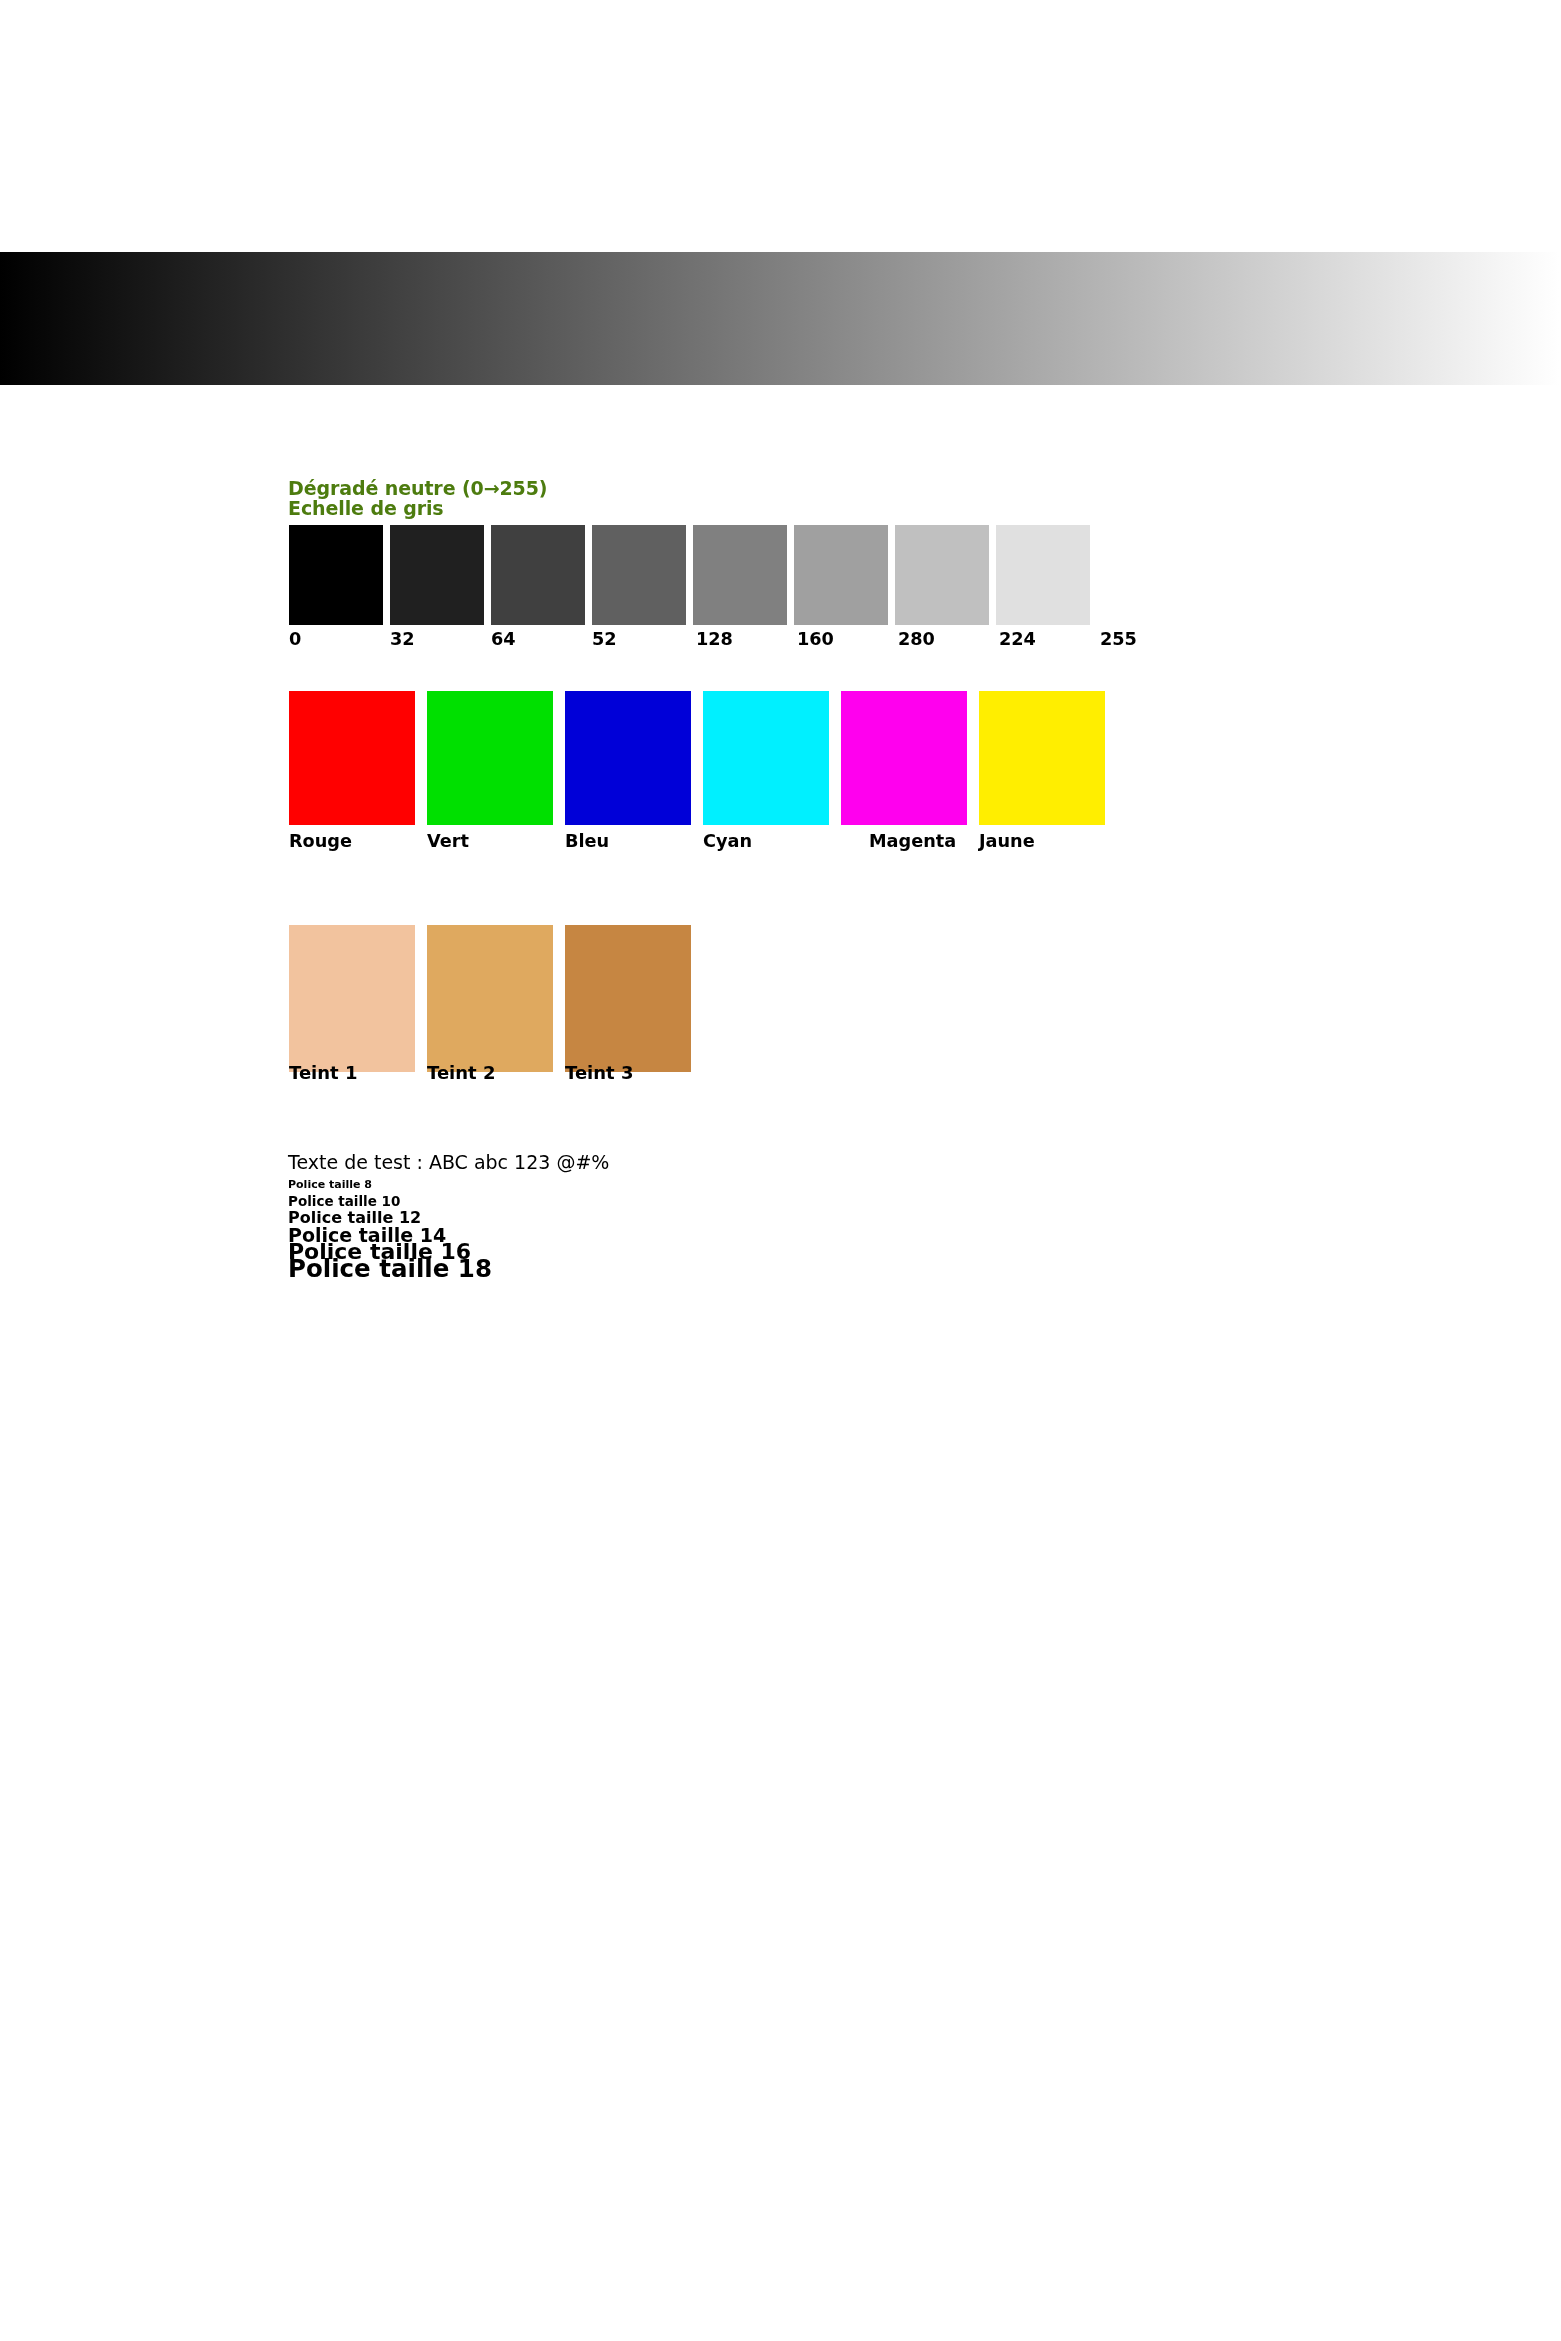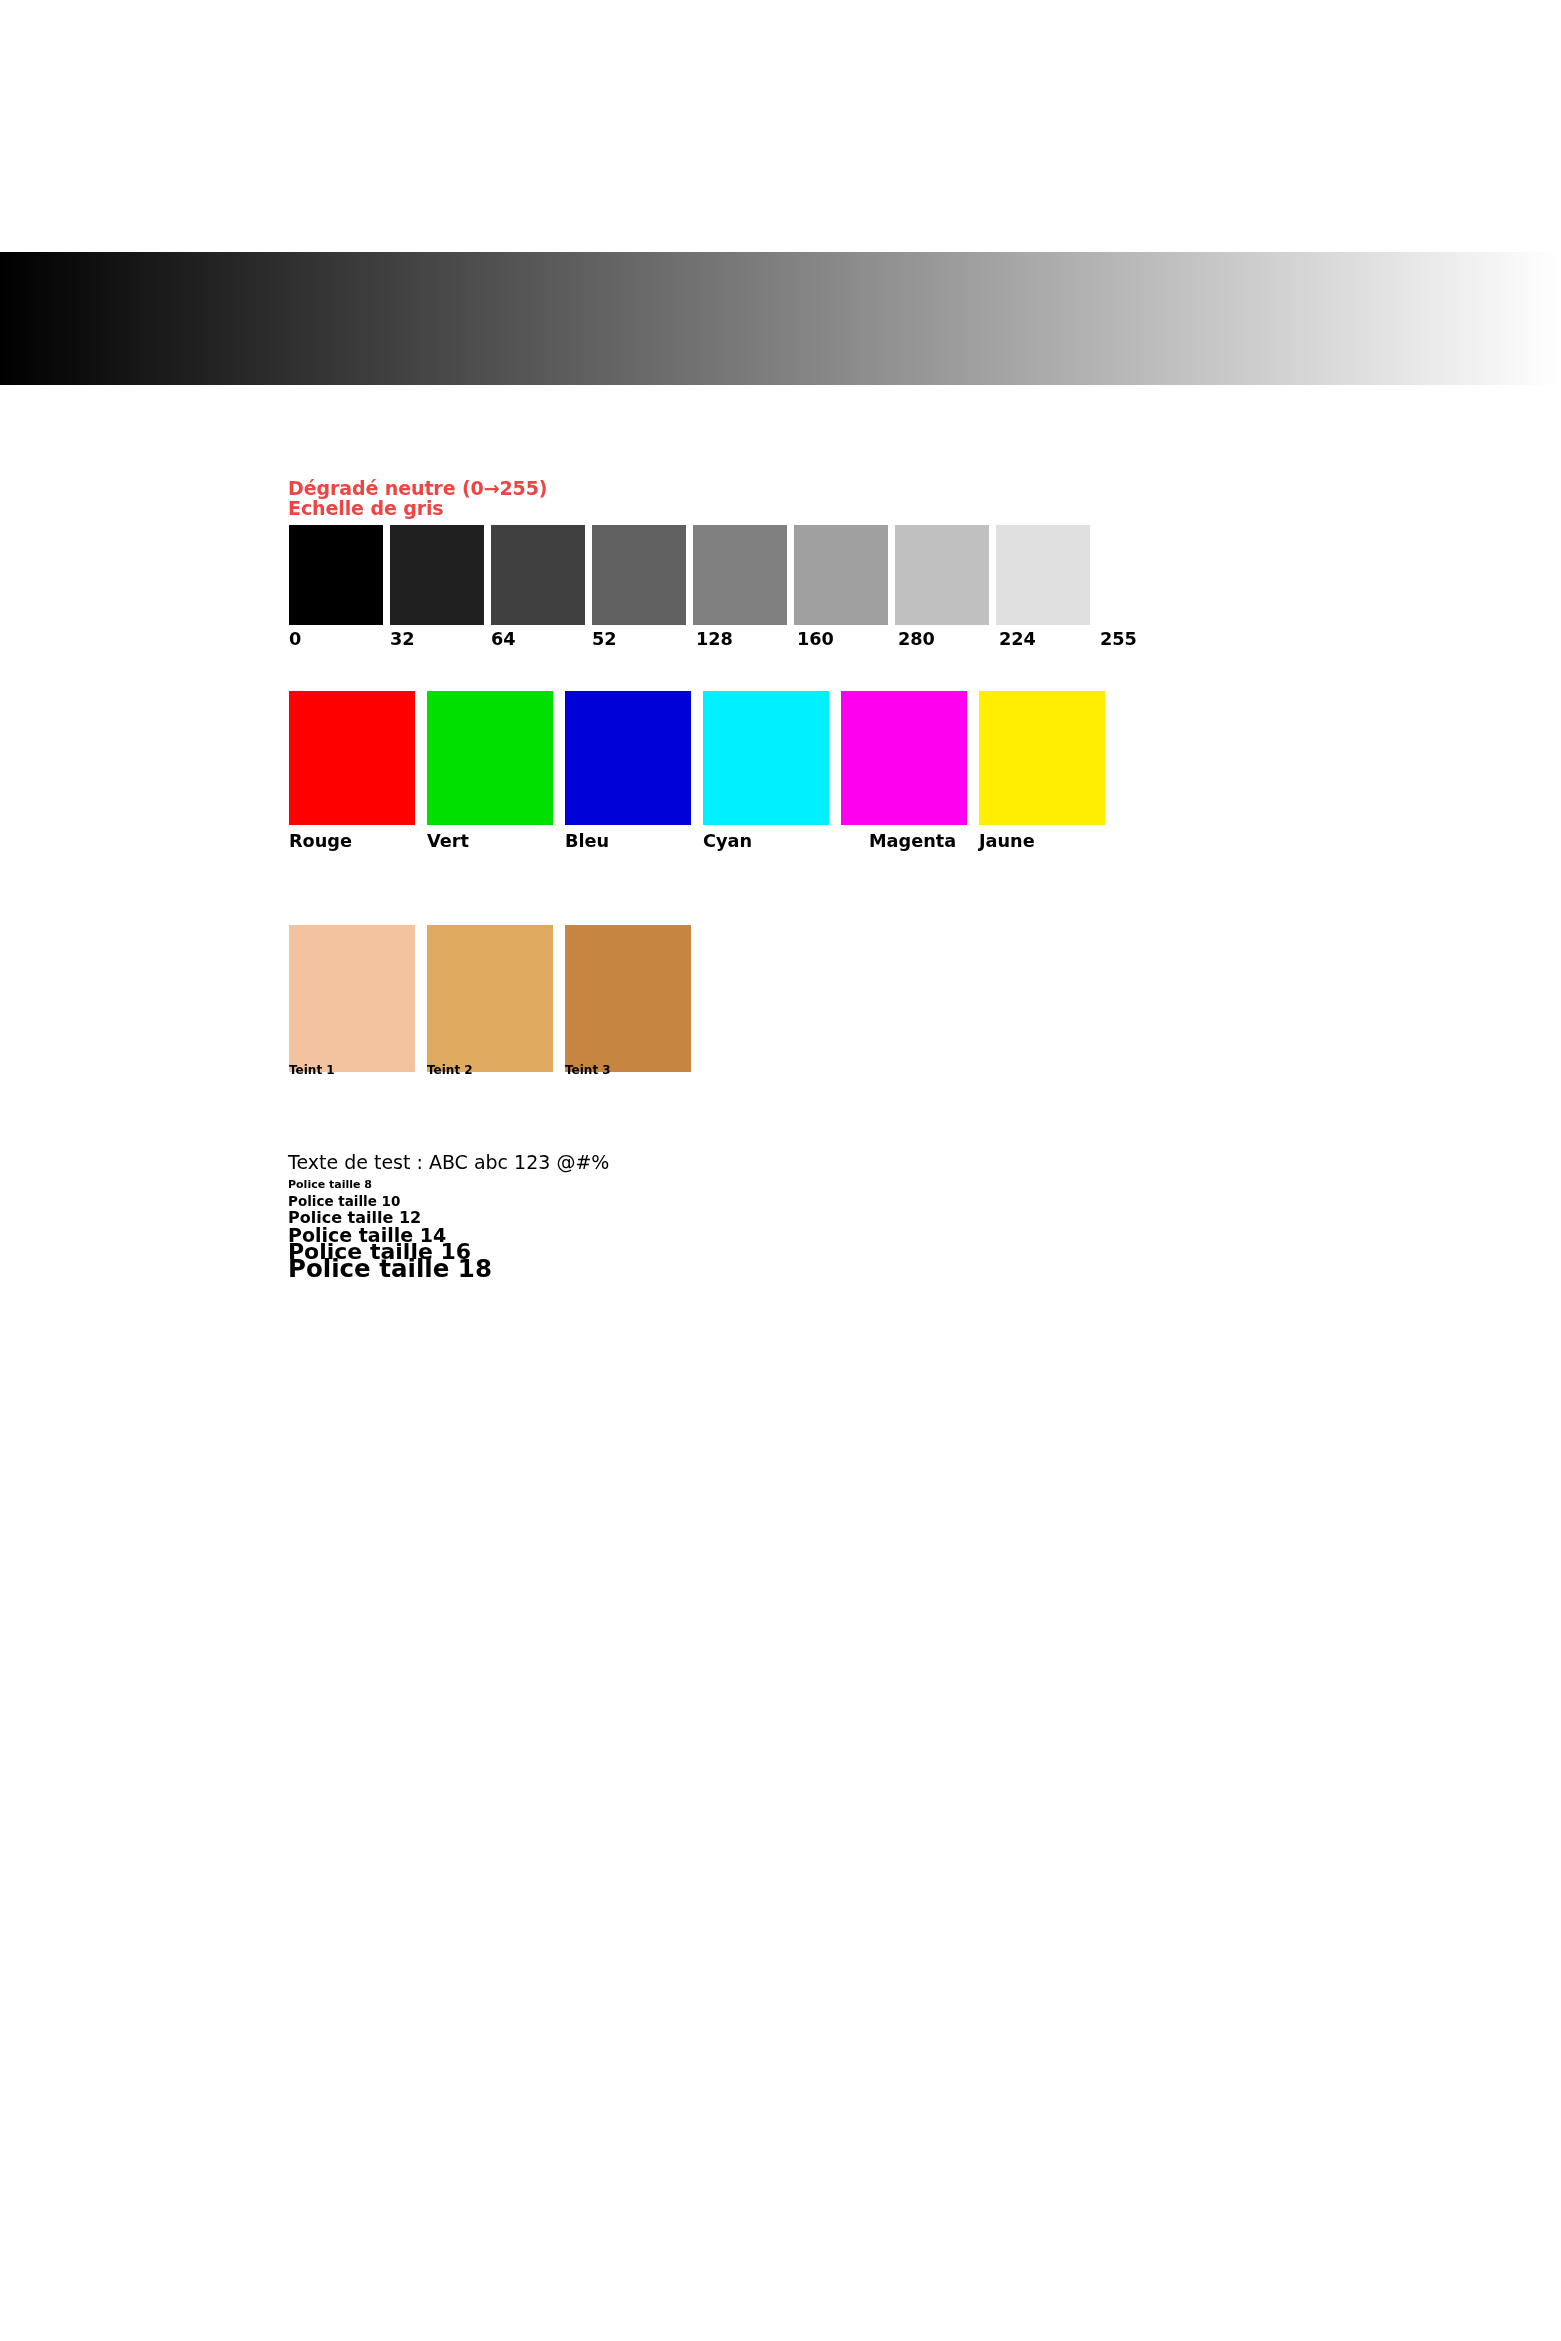--- a/index.html
+++ b/index.html
@@ -27,21 +27,21 @@
   }
 
   
   .section-title {
     position: absolute;
     font-weight: bold;
     font-size: 19px;
     letter-spacing: -0.1px;
     white-space: nowrap;
     line-height: 1;
-    color: #ef4444;
+    color: #4d7c0f;
   }
   #title-gradient { left: 288px; top: 479px; }
   #title-grayscale { left: 288px; top: 499px; }
 
   
   #grayscale-row {
     position: absolute;
     left: 289px;
     top: 525px;
     height: 100px;
@@ -110,21 +110,21 @@
   }
   #tone-labels {
     position: absolute;
     left: 289px;
     top: 1064px;
     height: 21px;
   }
   #tone-labels .tone-label {
     position: absolute;
     top: 0;
-    font-size: 12px;
+    font-size: 18px;
     font-weight: bold;
     white-space: nowrap;
     line-height: 1;
   }
 
   
   #type-block {
     position: absolute;
     left: 288px;
     top: 1153px;

